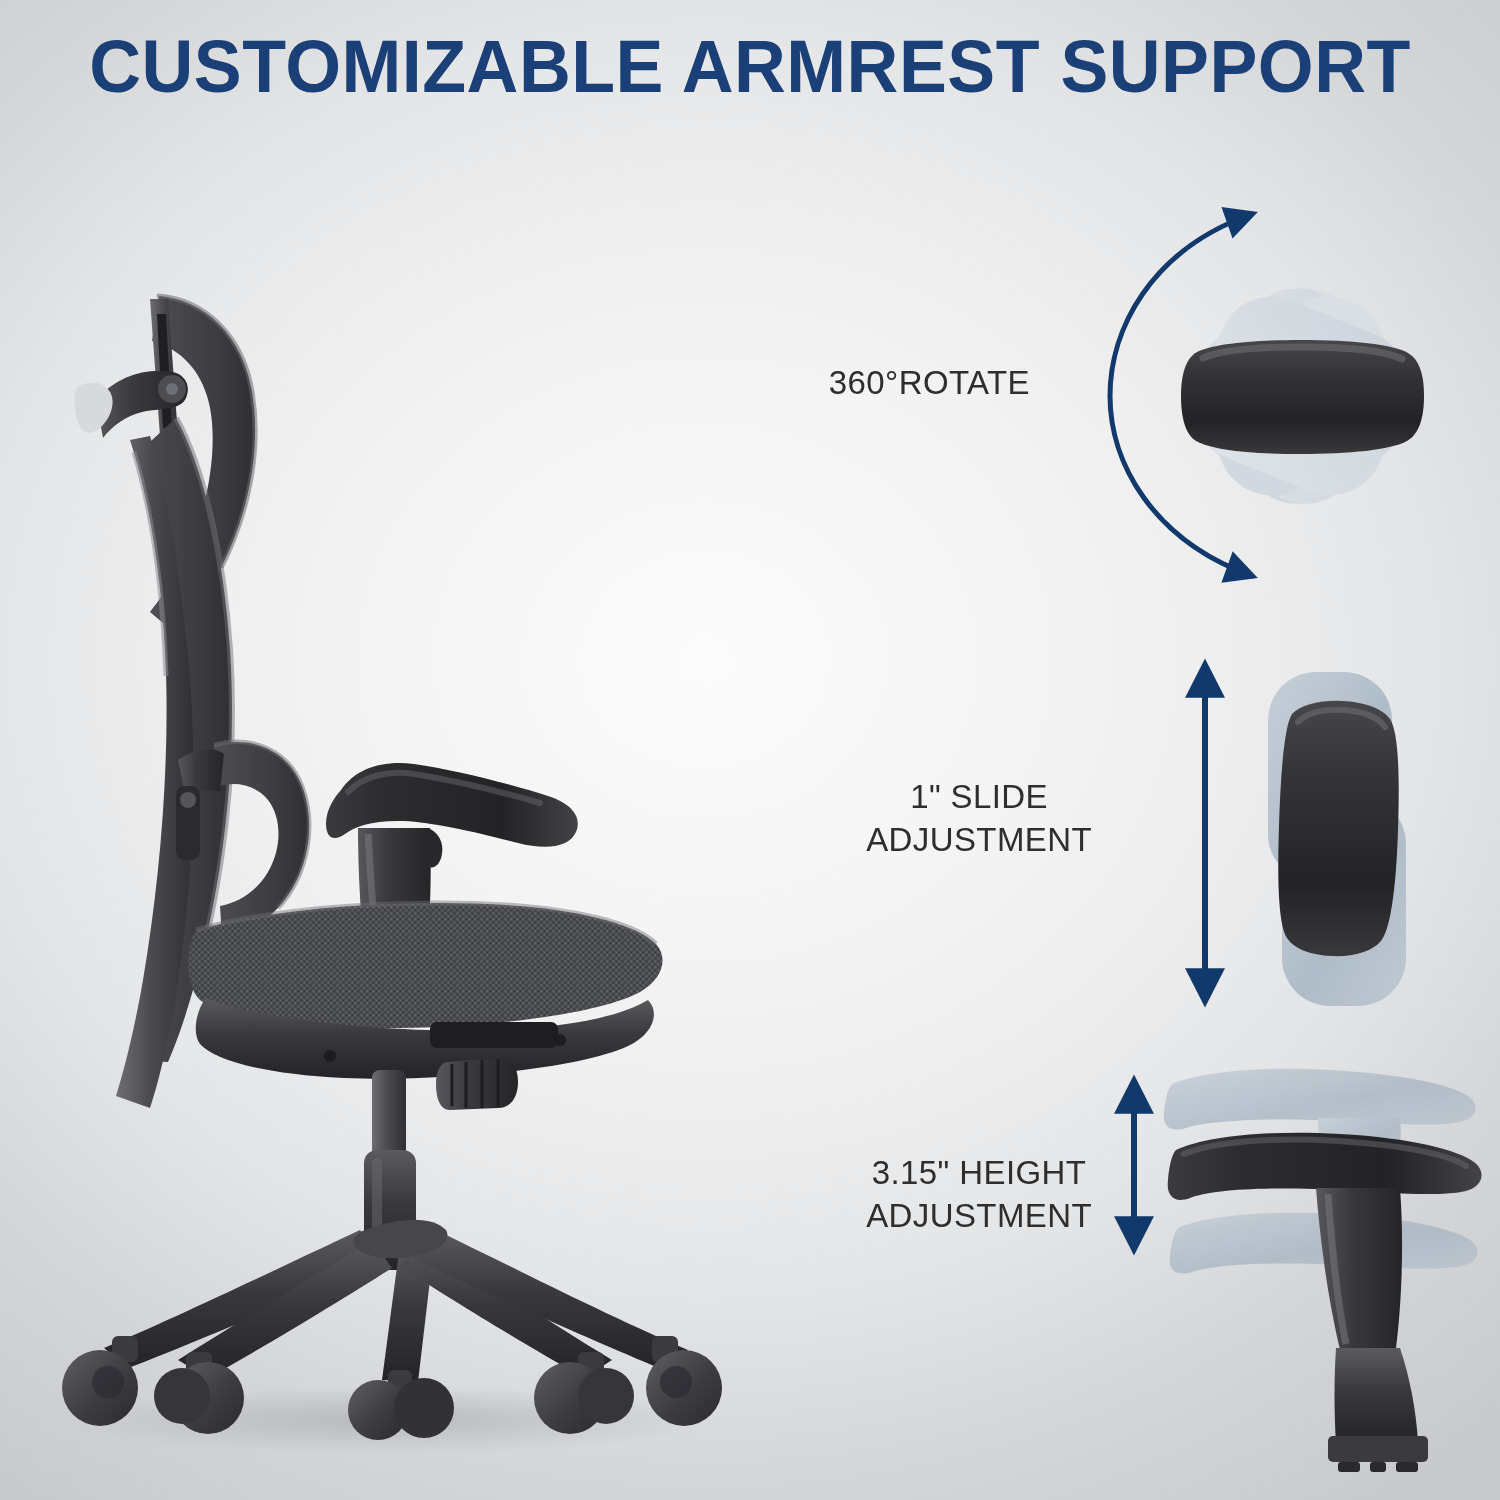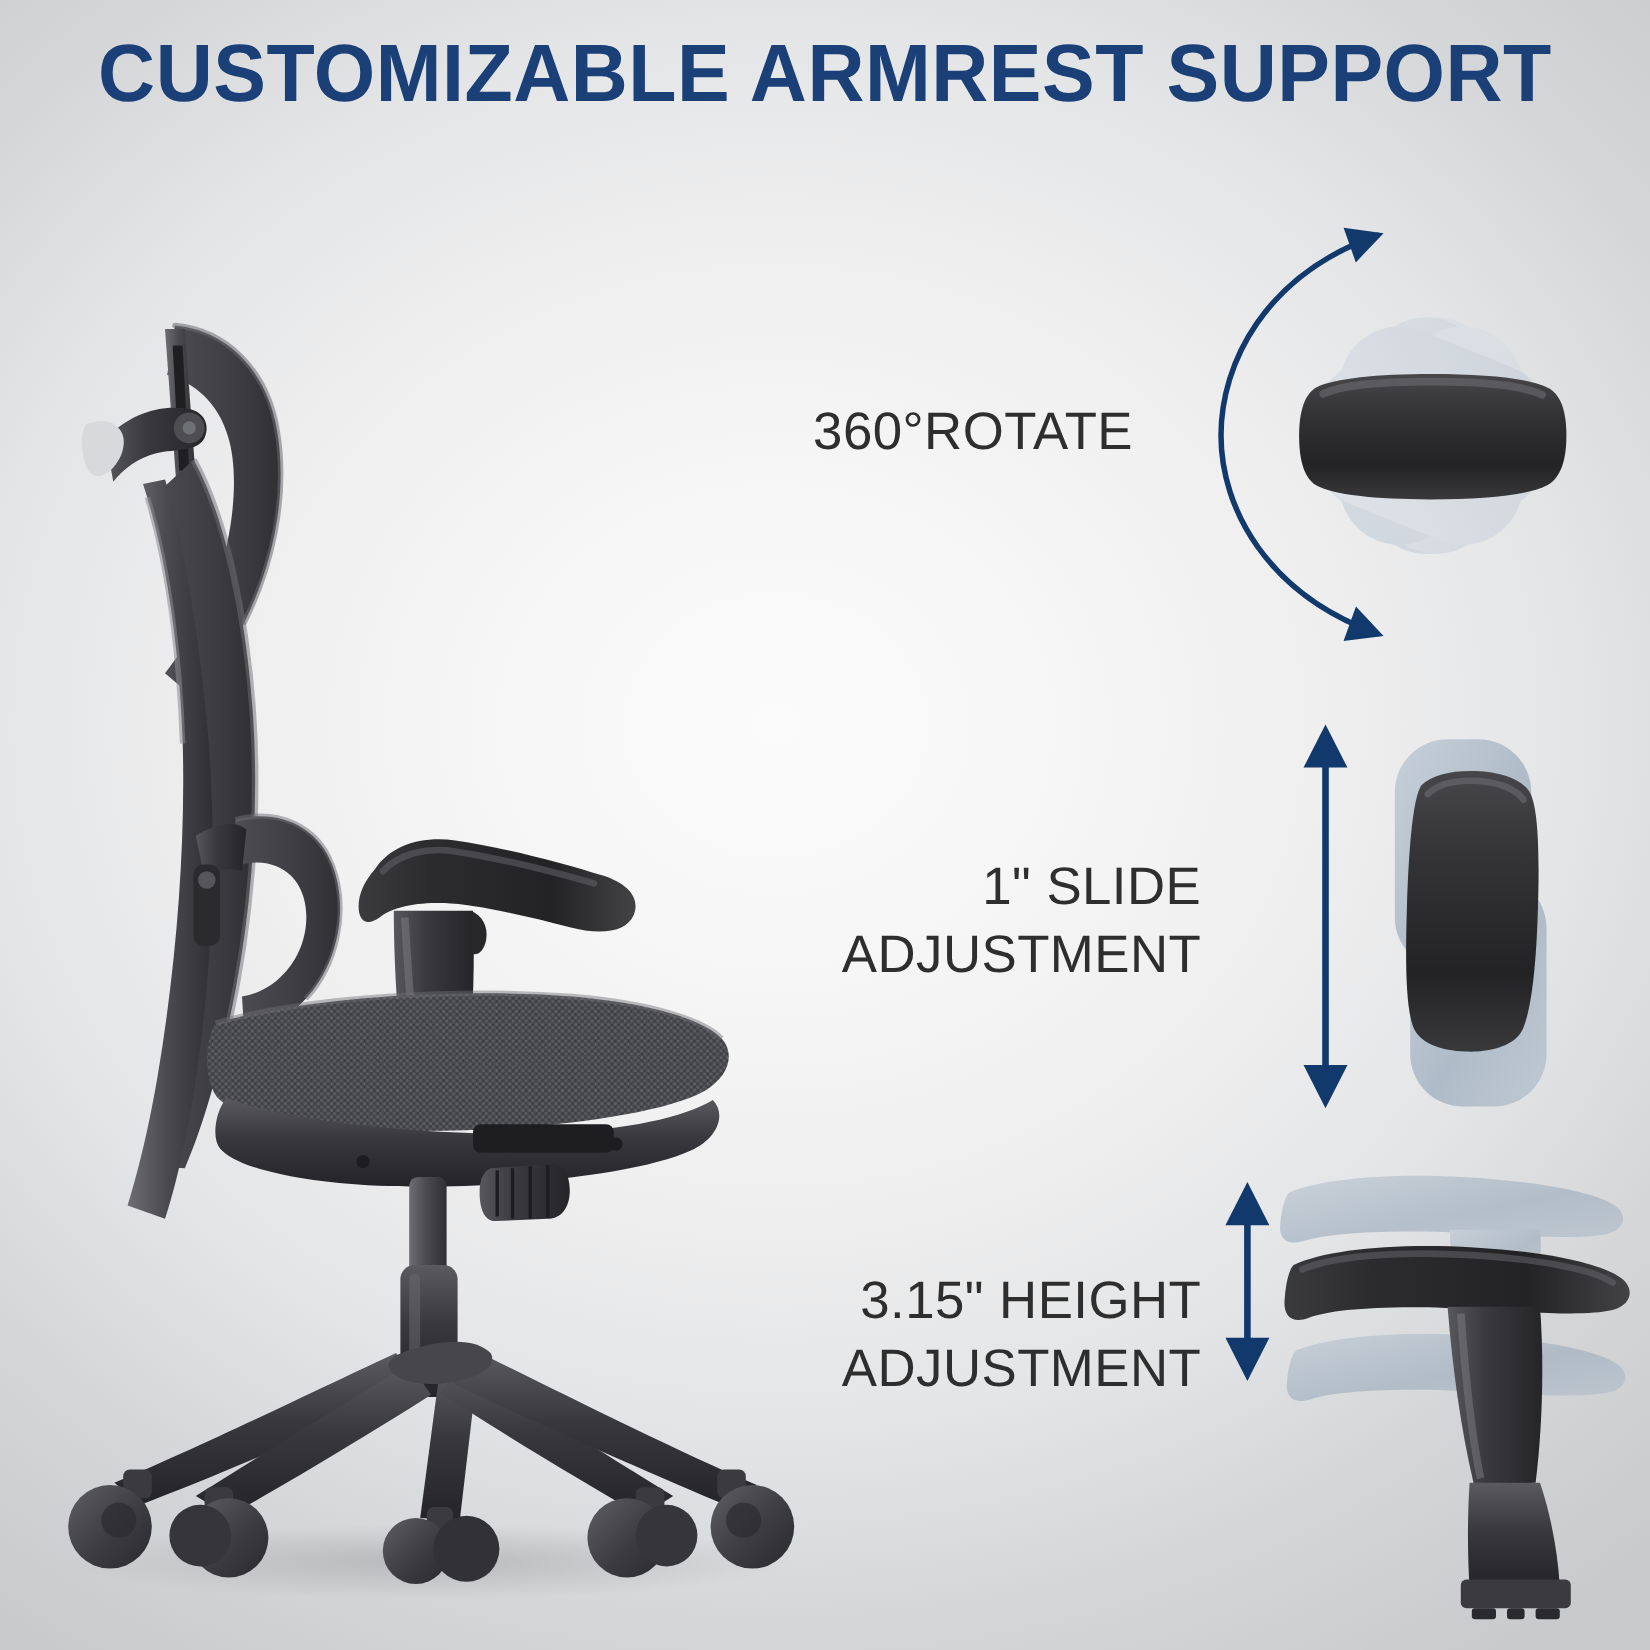--- a/index.html
+++ b/index.html
@@ -40,25 +40,25 @@
     letter-spacing: 0.5px;
     color: #1b3f77;
     white-space: nowrap;
     transform: scaleX(0.97);
     transform-origin: 50% 50%;
   }
 
   
   .feature-label {
     position: absolute;
-    text-align: right;
+    text-align: center;
     color: #2e2e2e;
     font-family: "Liberation Sans", sans-serif;
     font-weight: 400;
-    font-size: 48px;
+    font-size: 33px;
     line-height: 1.30;
     letter-spacing: 0.4px;
     white-space: nowrap;
   }
   .label-rotate   { right: 470px; top: 362px; }
   .label-slide    { right: 408px; top: 776px; }
   .label-height   { right: 408px; top: 1152px; }
   .feature-label .ln { display: block; }
 
   

